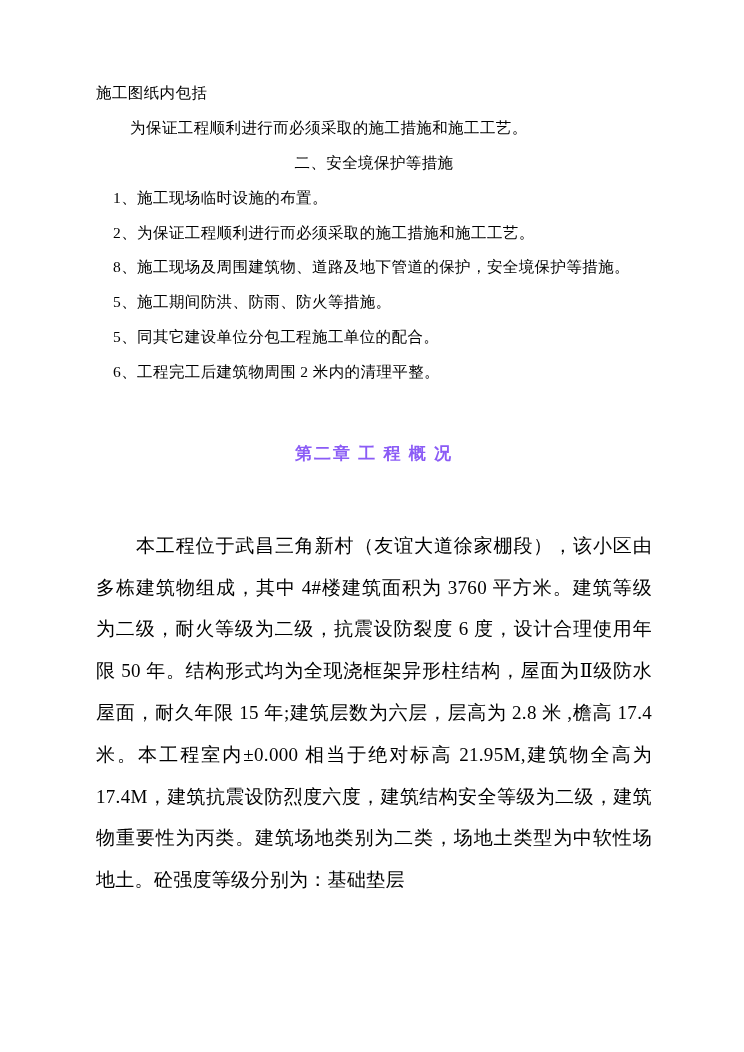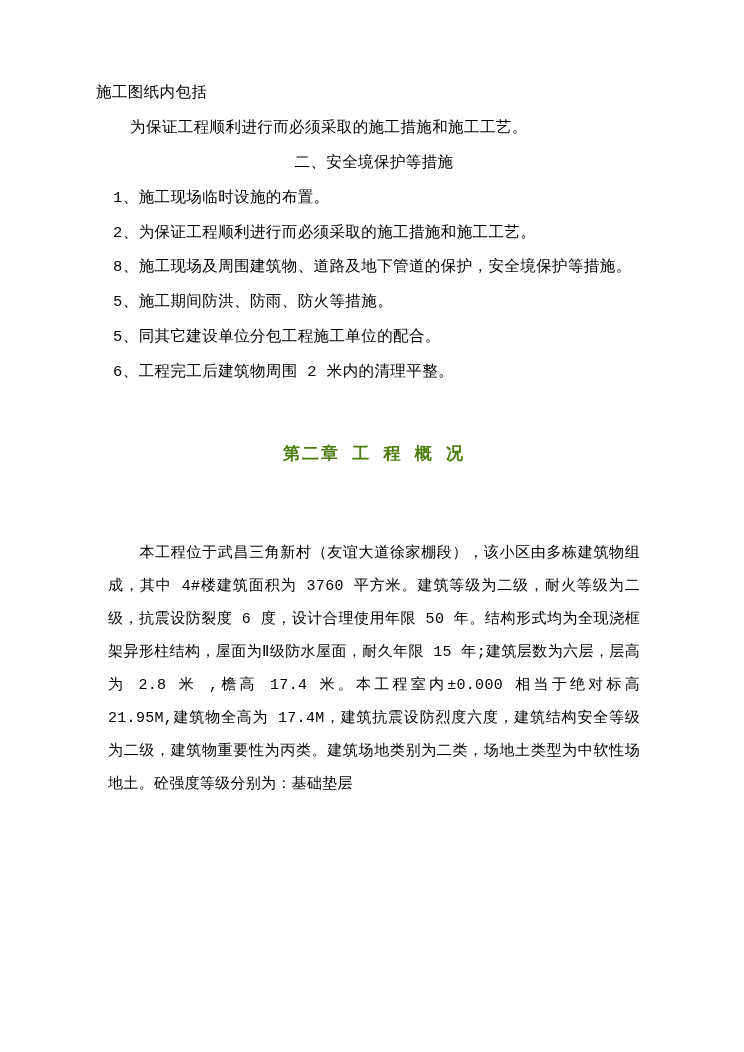--- a/index.html
+++ b/index.html
@@ -18,53 +18,52 @@
     margin: 0 auto;
     background: #ffffff;
     box-sizing: border-box;
     overflow: hidden;
   }
   .content {
     position: absolute;
     left: 96px;
     top: 76px;
     width: 556px;
-    font-family: Liberation Mono, monospace;
   }
   .para {
     font-size: 15.5px;
     line-height: 2.25;
     letter-spacing: 0.4px;
     margin: 0;
     text-align: justify;
     white-space: pre-wrap;
   }
   .indent1 { text-indent: 0; }
   .indent2 { text-indent: 2.2em; }
   .indent-small { text-indent: 1.1em; }
   .centerish {
     text-align: center;
   }
   .chapter-heading {
-    color: #4d7c0f;
+    color: #8b5cf6;
     font-weight: bold;
     font-size: 17px;
     text-align: center;
     letter-spacing: 2px;
     margin: 0;
   }
   .spacer-lg { height: 52px; }
   .spacer-xl { height: 60px; }
   .body-block {
-    font-size: 15px;
+    font-size: 19px;
     line-height: 2.2;
     letter-spacing: 0.3px;
     text-align: justify;
     text-indent: 2.1em;
-    margin: 12px;
+    margin: 0;
   }
 </style>
 </head>
 <body>
 
 <div class="page">
   <div class="content">
 
     <p class="para indent1">施工图纸内包括</p>
 

